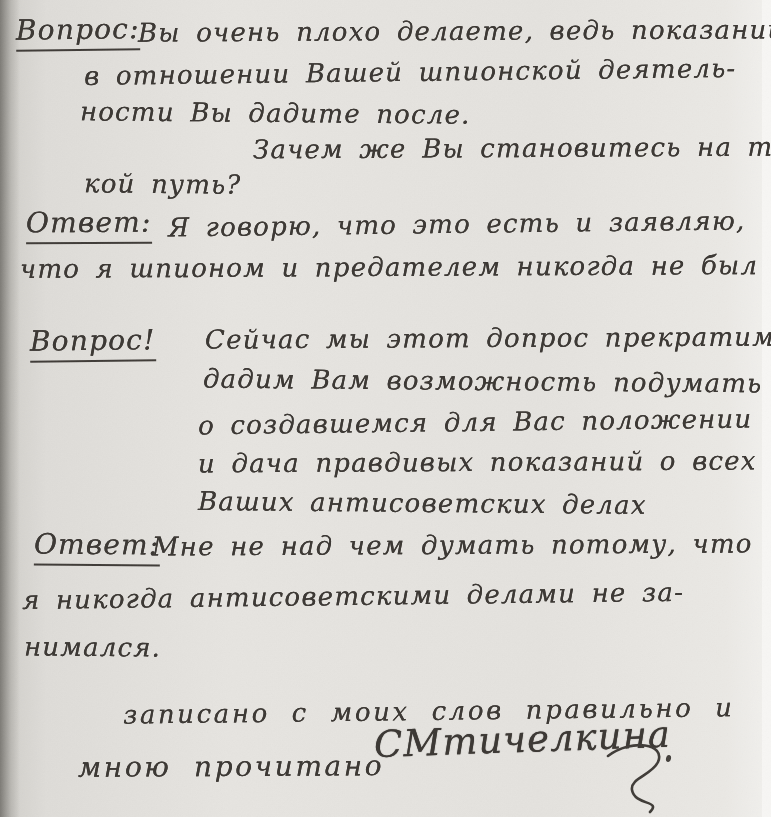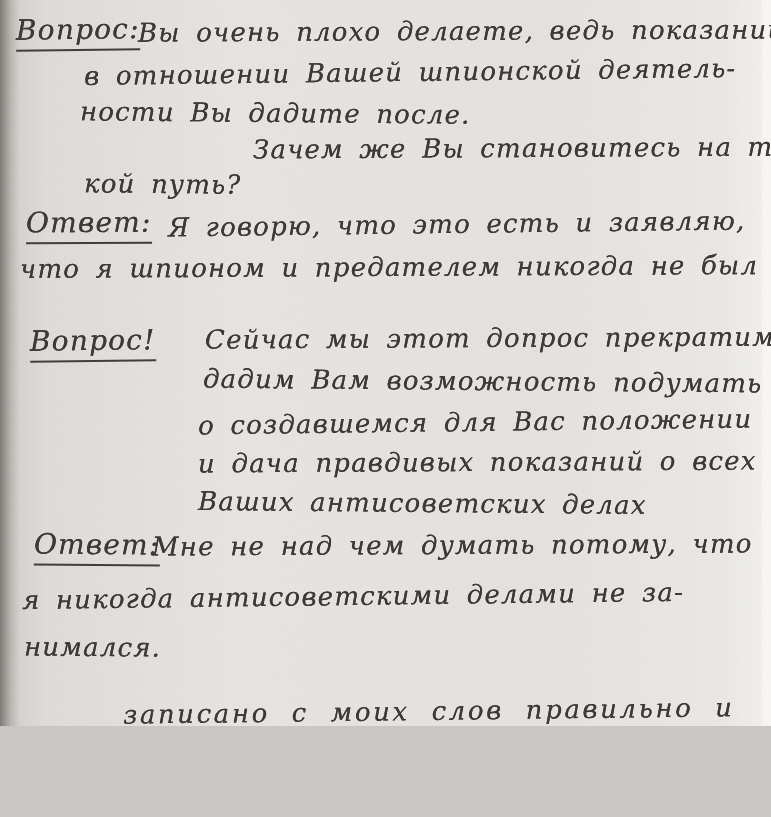--- a/index.html
+++ b/index.html
@@ -1,18 +1,18 @@
 <!DOCTYPE html>
 <html><head>
 <meta charset="utf-8">
 <style>
   html,body{margin:0;padding:0;background:#c9c7c3;}
   .page{
     position:relative;
-    width:771px;height:726px;
+    width:771px;height:817px;
     overflow:hidden;
     background:linear-gradient(90deg,#cfcdc8 0%,#dedcd8 6%,#e6e4e0 30%,#e4e2de 70%,#eae8e4 94%,#f2f1ee 100%);
     font-family:"DejaVu Serif",serif;
   }
   .left-edge{
     position:absolute;left:0;top:0;bottom:0;width:20px;
     background:linear-gradient(90deg,#6e6c67 0%,#8f8d88 25%,#b5b3ae 55%,rgba(212,210,205,0) 100%);
     opacity:.85;
   }
   .right-edge{

